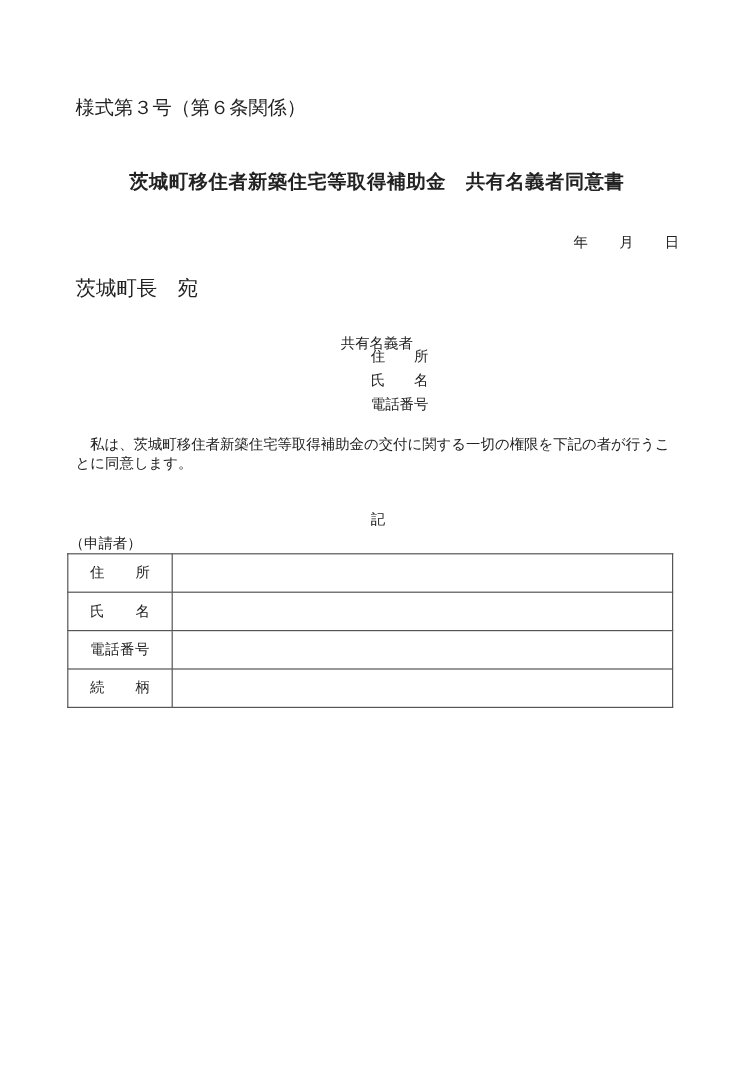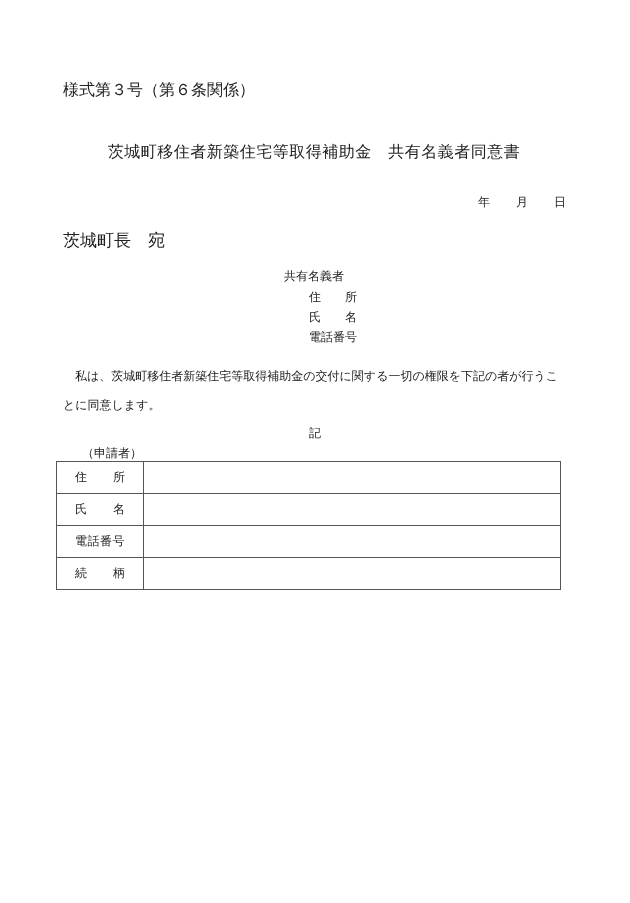--- a/index.html
+++ b/index.html
@@ -3,35 +3,35 @@
   <meta charset="utf-8">
   <style>
     html, body { margin: 0; padding: 0; background: #ffffff; }
     body {
       width: 630px; height: 903px; position: relative; overflow: hidden;
       font-family: "DejaVu Serif", "Liberation Serif", serif;
       color: #222222; font-size: 12px;
     }
     .abs { position: absolute; white-space: nowrap; }
     .form-number { left: 63px; top: 80px; font-size: 16px; }
-    .title { left: 0; width: 628px; top: 142px; text-align: center; font-size: 16px; letter-spacing: 0.5px; }
+    .title { left: 0; width: 628px; top: 142px; text-align: center; font-size: 16px; letter-spacing: 0.5px; font-weight: bold; }
     .date { right: 64px; top: 194px; font-size: 12px; display: flex; gap: 0; }
     .date span { display: inline-block; }
     .date .y { margin-right: 26px; }
     .date .m { margin-right: 26px; }
     .addressee { left: 63px; top: 229px; font-size: 17px; }
-    .coowner-label { left: 284px; top: 268px; font-size: 12px; }
+    .coowner-label { left: 284px; top: 278px; font-size: 12px; }
     .coowner-field { left: 309px; font-size: 12px; }
     .cf-1 { top: 289px; }
     .cf-2 { top: 309px; }
     .cf-3 { top: 329px; }
     .spread { display: inline-flex; justify-content: space-between; width: 48px; }
-    .consent { left: 63px; top: 362px; width: 505px; white-space: normal; font-size: 12px; line-height: 29px; text-indent: 12px; }
+    .consent { left: 63px; top: 362px; width: 505px; white-space: normal; font-size: 12px; line-height: 16px; text-indent: 12px; }
     .ki { left: 0; width: 630px; top: 425px; text-align: center; font-size: 12px; }
-    .applicant-label { left: 58px; top: 445px; font-size: 12px; margin-left: 24px; }
+    .applicant-label { left: 58px; top: 445px; font-size: 12px; }
     table.app-table {
       position: absolute; left: 56px; top: 461px; width: 505px;
       border-collapse: collapse; font-size: 12px;
     }
     table.app-table td {
       border: 1px solid #555555; height: 31px; padding: 0;
     }
     table.app-table td.label { width: 86px; text-align: center; }
     table.app-table td.label .spread { width: 50px; }
     table.app-table td.label .tight { letter-spacing: 0.5px; }

